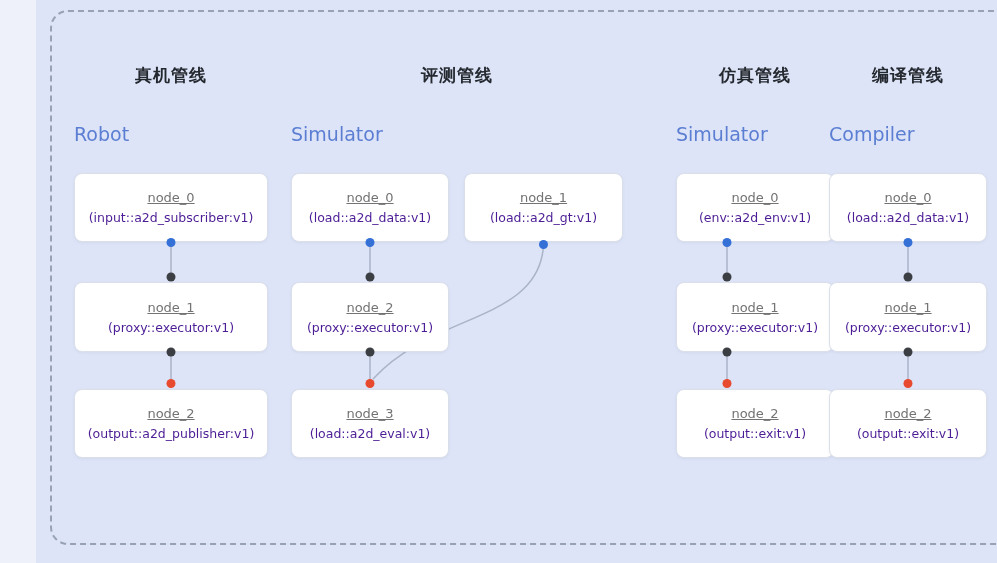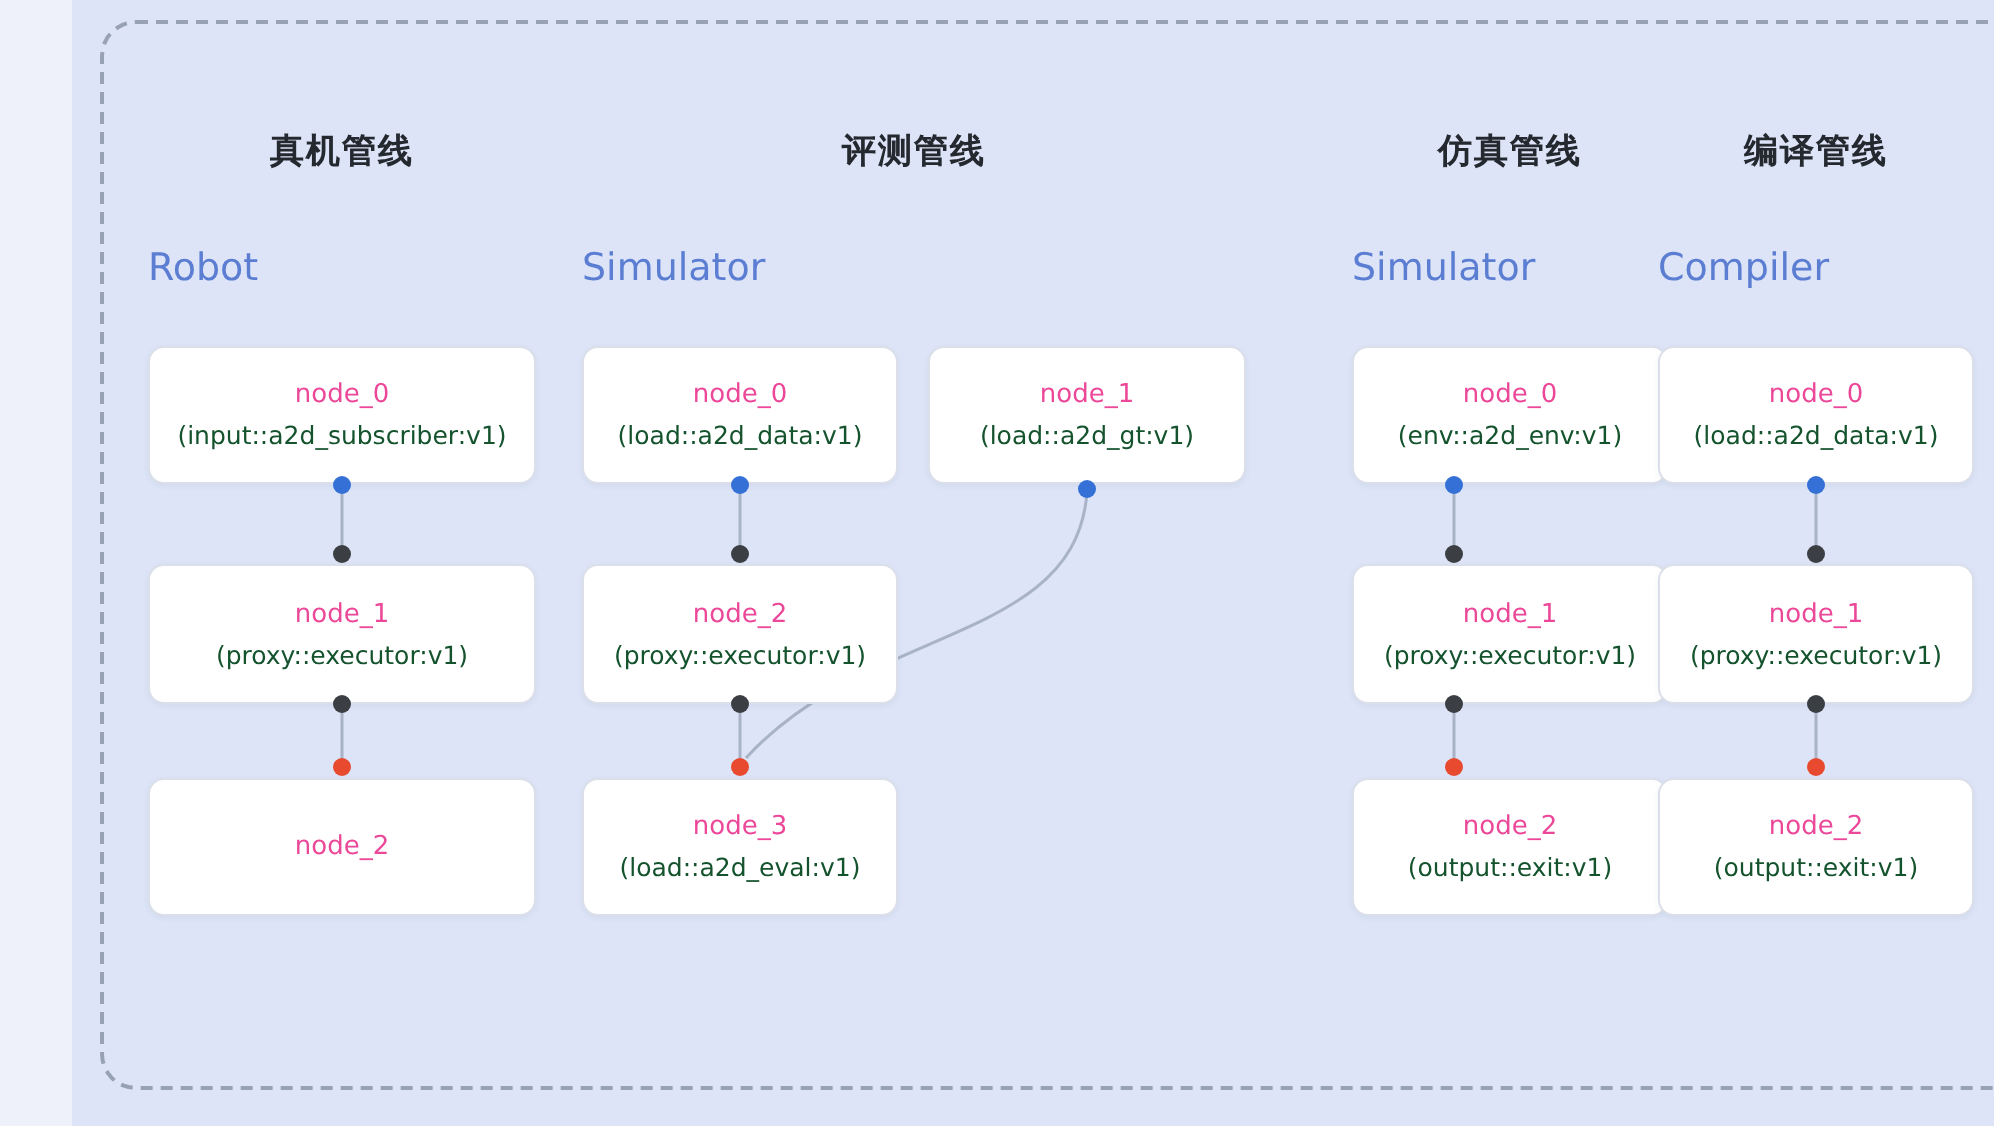--- a/index.html
+++ b/index.html
@@ -45,22 +45,22 @@
     background: #ffffff;
     border: 1px solid #dbdfe9;
     border-radius: 8px;
     box-shadow: 0 1px 3px rgba(40,60,110,0.06);
     display: flex;
     flex-direction: column;
     align-items: center;
     justify-content: center;
     gap: 5px;
   }
-  .node-name { font-size: 13px; font-weight: 500; color: #ec4899; }
-  .node-type { font-size: 12.5px; color: #14532d; }
+  .node-name { font-size: 13px; font-weight: 500; color: #737373; text-decoration: underline; }
+  .node-type { font-size: 12.5px; color: #4c1d95; }
 
   svg.overlay {
     position: absolute;
     left: 0; top: 0;
     pointer-events: none;
   }
 
   
   .p0 { left: 38px;  width: 194px; }
   .p1a { left: 255px; width: 158px; }
@@ -107,20 +107,21 @@
   <div class="node p0 row1">
     <div class="node-name">node_0</div>
     <div class="node-type">(input::a2d_subscriber:v1)</div>
   </div>
   <div class="node p0 row2">
     <div class="node-name">node_1</div>
     <div class="node-type">(proxy::executor:v1)</div>
   </div>
   <div class="node p0 row3">
     <div class="node-name">node_2</div>
+    <div class="node-type">(output::a2d_publisher:v1)</div>
   </div>
 
   <div class="node p1a row1">
     <div class="node-name">node_0</div>
     <div class="node-type">(load::a2d_data:v1)</div>
   </div>
   <div class="node p1b row1">
     <div class="node-name">node_1</div>
     <div class="node-type">(load::a2d_gt:v1)</div>
   </div>

